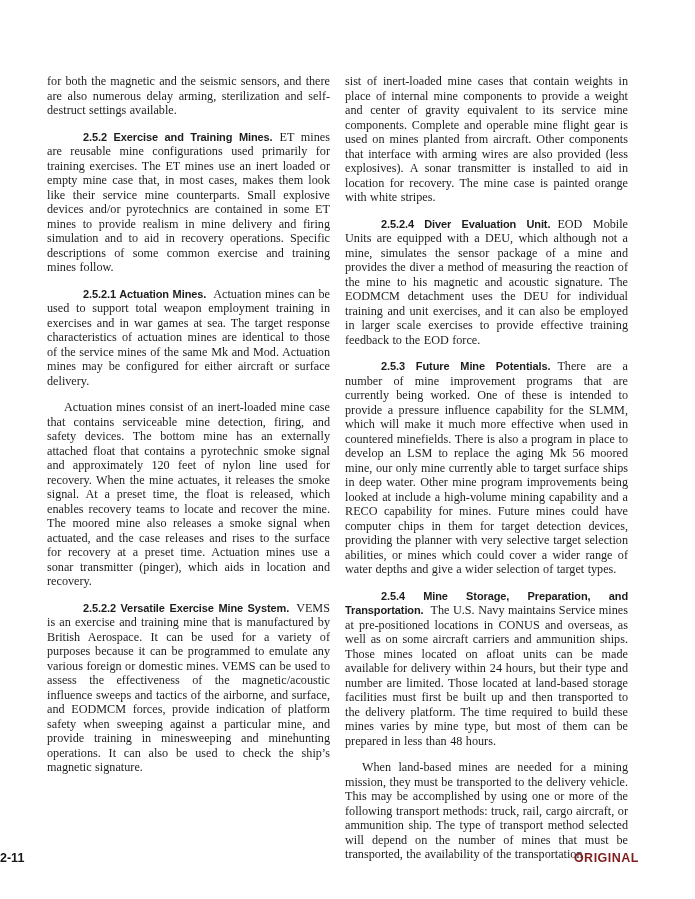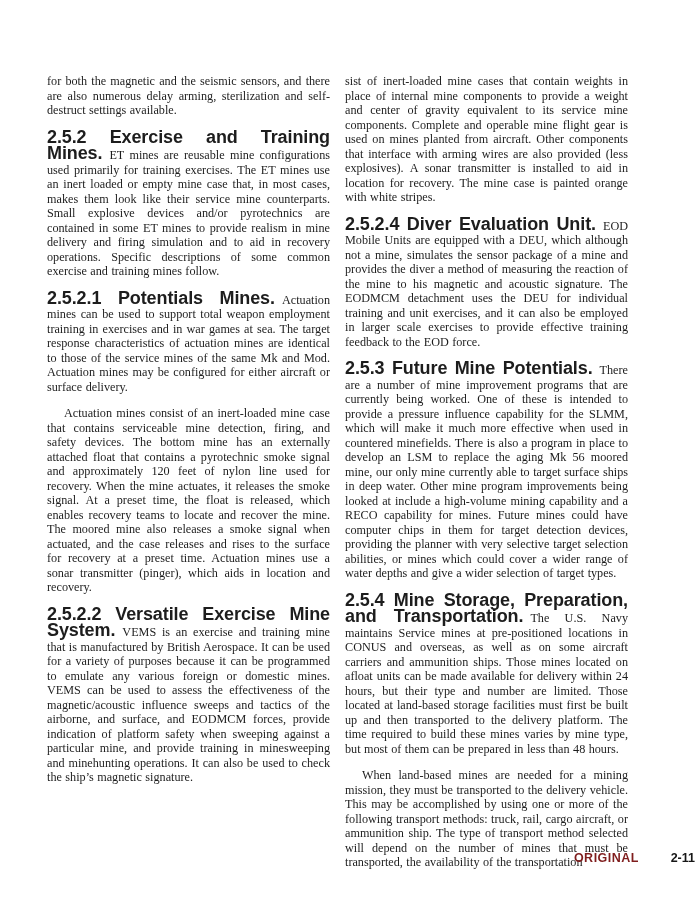--- a/index.html
+++ b/index.html
@@ -34,30 +34,31 @@
     margin: 0 0 12px 0;
     hyphens: auto;
     -webkit-hyphens: auto;
     word-spacing: 0.4px;
   }
   .para:last-child { margin-bottom: 0; }
   .ind { text-indent: 17px; }
   .hd {
     font-family: "Liberation Sans", sans-serif;
     font-weight: bold;
-    font-size: 18px;
+    font-size: 11px;
     letter-spacing: -0.1px;
     margin-right: 7px;
+    margin-left: 36px;
   }
   .footer-num {
     position: absolute;
     top: 851px;
     left: 0;
     width: 695px;
-    text-align: right;
+    text-align: left;
     font-family: "Liberation Sans", sans-serif;
     font-weight: bold;
     font-size: 12.5px;
     color: #161616;
   }
   .footer-mark {
     position: absolute;
     top: 851px;
     right: 56px;
     font-family: "Liberation Sans", sans-serif;
@@ -71,21 +72,21 @@
 <body>
 
 <div class="page">
   <div class="content">
 
     <div class="col">
       <p class="para"><span>for both the magnetic and the seismic sensors, and there are also numerous delay arming, sterilization and self-destruct settings available.</span></p>
 
       <p class="para"><span class="hd">2.5.2  Exercise and Training Mines.</span><span>ET  mines are reusable mine configurations used primarily for training exercises. The ET mines use an inert loaded or empty mine case that, in most cases, makes them look like their service mine counterparts. Small explosive devices and/or pyrotechnics are contained in some ET mines to provide realism in mine delivery and firing simulation and to aid in recovery operations. Specific descriptions of some common exercise and training mines follow.</span></p>
 
-      <p class="para"><span class="hd">2.5.2.1  Potentials Mines.</span><span>Actuation mines can be used to support total weapon employment training in exercises and in war games at sea. The target response characteristics of actuation mines are identical to those of the service mines of the same Mk and Mod. Actuation mines may be configured for either aircraft or surface delivery.</span></p>
+      <p class="para"><span class="hd">2.5.2.1  Actuation Mines.</span><span>Actuation mines can be used to support total weapon employment training in exercises and in war games at sea. The target response characteristics of actuation mines are identical to those of the service mines of the same Mk and Mod. Actuation mines may be configured for either aircraft or surface delivery.</span></p>
 
       <p class="para ind"><span>Actuation mines consist of an inert-loaded mine case that contains serviceable mine detection, firing, and safety devices. The bottom mine has an externally attached float that contains a pyrotechnic smoke signal and approximately 120 feet of nylon line used for recovery. When the mine actuates, it releases the smoke signal. At a preset time, the float is released, which enables recovery teams to locate and recover the mine. The moored mine also releases a smoke signal when actuated, and the case releases and rises to the surface for recovery at a preset time. Actuation mines use a sonar transmitter (pinger), which aids in location and recovery.</span></p>
 
 
       <p class="para"><span class="hd">2.5.2.2  Versatile Exercise Mine System.</span><span>VEMS is an exercise and training mine that is manufactured by British Aerospace. It can be used for a variety of purposes because it can be programmed to emulate any various foreign or domestic mines. VEMS can be used to assess the effectiveness of the magnetic/acoustic influence sweeps and tactics of the airborne, and surface, and EODMCM forces, provide indication of platform safety when sweeping against a particular mine, and provide training in minesweeping and minehunting operations. It can also be used to check the ship’s magnetic signature.</span></p>
 
     </div>
 
     <div class="col">
       <p class="para"><span>sist of inert-loaded mine cases that contain weights in place of internal mine components to provide a weight and center of gravity equivalent to its service mine components. Complete and operable mine flight gear is used on mines planted from aircraft. Other components that interface with arming wires are also provided (less explosives). A sonar transmitter is installed to aid in location for recovery. The mine case is painted orange with white stripes.</span></p>

